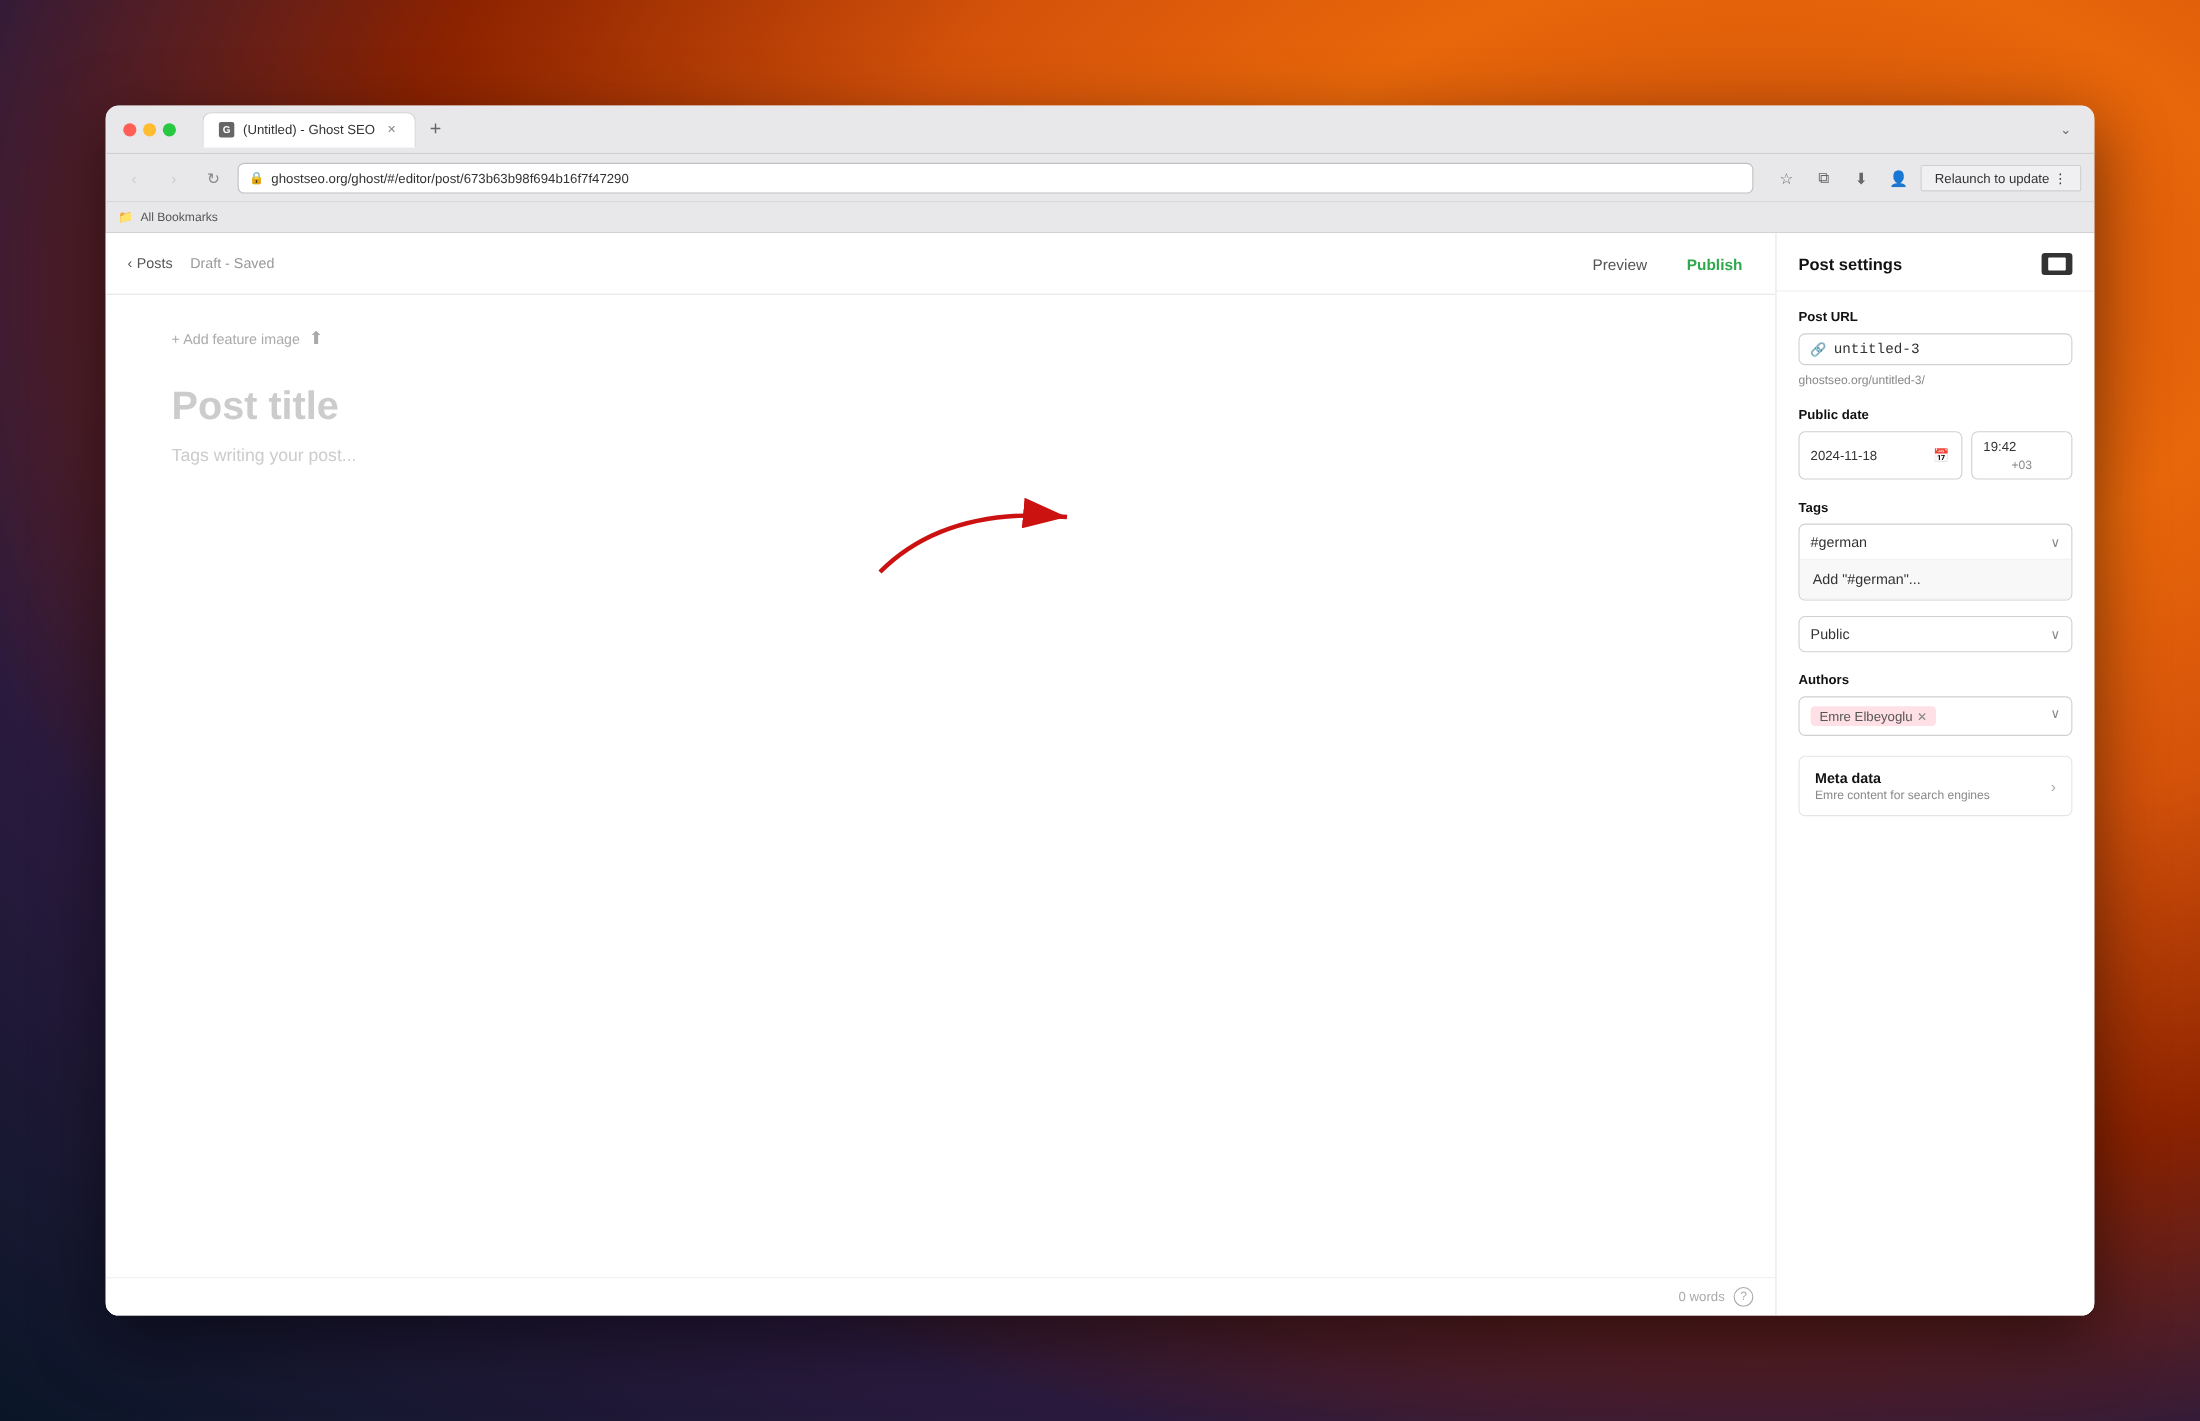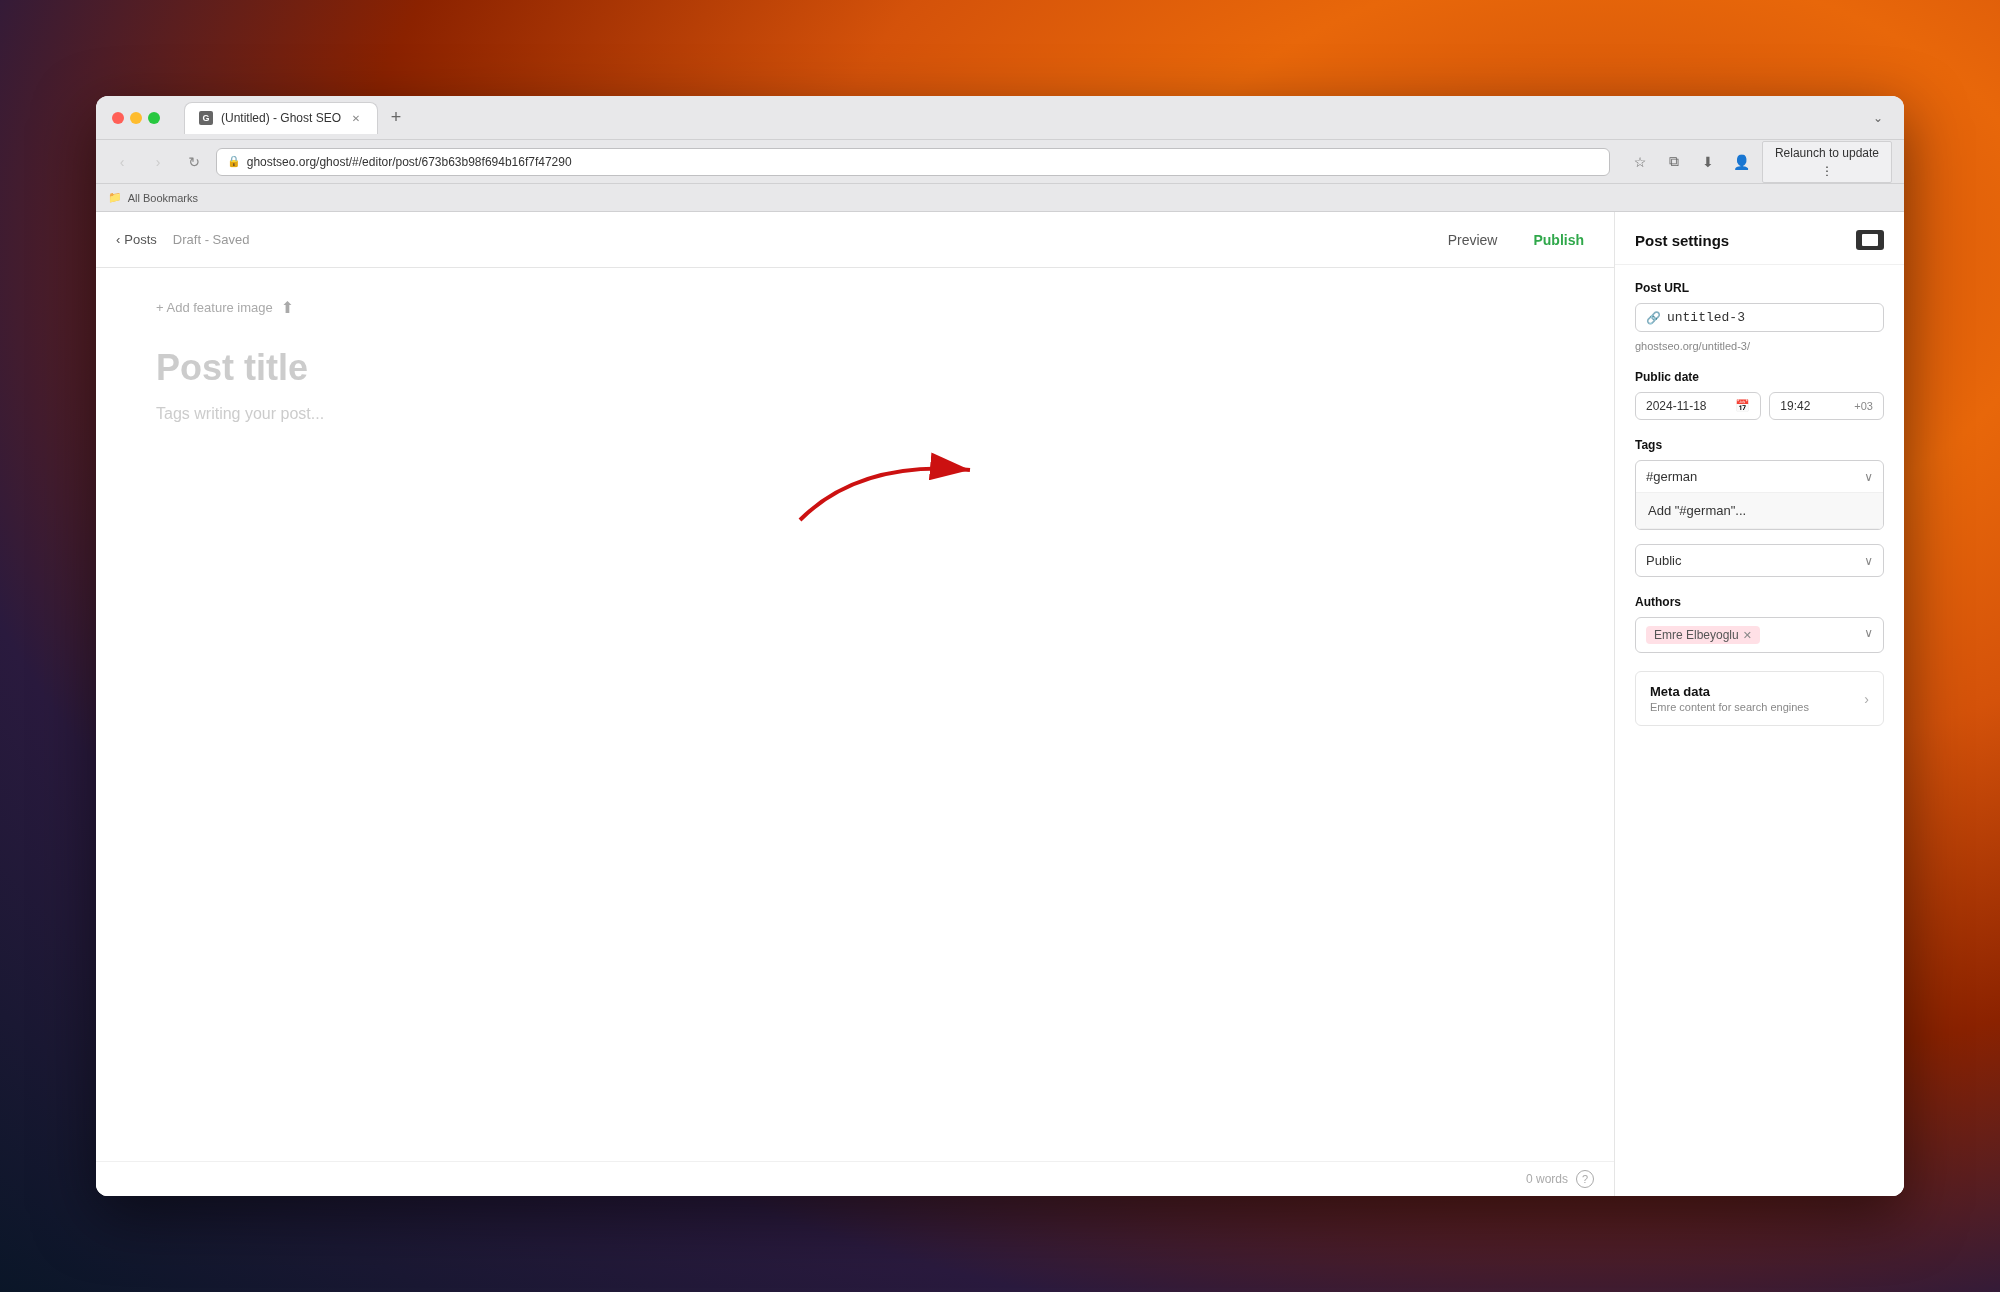--- a/index.html
+++ b/index.html
@@ -211,21 +211,20 @@
       background: #f0f0f2;
       border: 1px solid #d0d0d2;
       border-radius: 2px;
       padding: 4px 12px;
       font-size: 12px;
       color: #333;
       cursor: pointer;
       display: flex;
       align-items: center;
       gap: 4px;
-      flex-direction: column;
     }
 
     .bookmarks-bar {
       background: #e8e8ea;
       height: 28px;
       display: flex;
       align-items: center;
       padding: 0 12px;
       border-bottom: 1px solid #d0d0d2;
       font-size: 11px;
@@ -458,20 +457,21 @@
       width: 100%;
     }
 
     .time-input-wrap {
       border: 1px solid #d0d0d2;
       border-radius: 6px;
       padding: 6px 10px;
       display: flex;
       align-items: center;
       gap: 4px;
+      flex-direction: column;
     }
 
     .time-input {
       border: none;
       outline: none;
       font-size: 12px;
       color: #333;
       background: transparent;
       width: 70px;
     }

